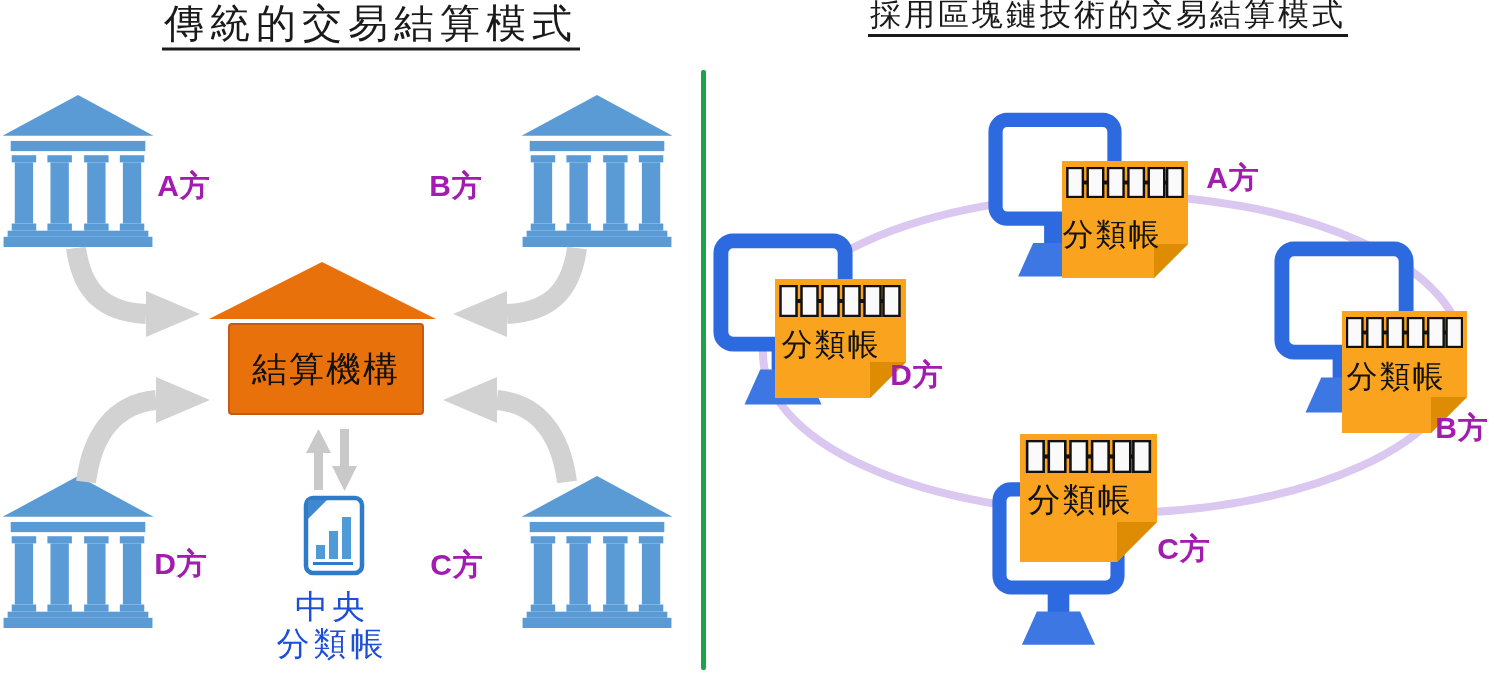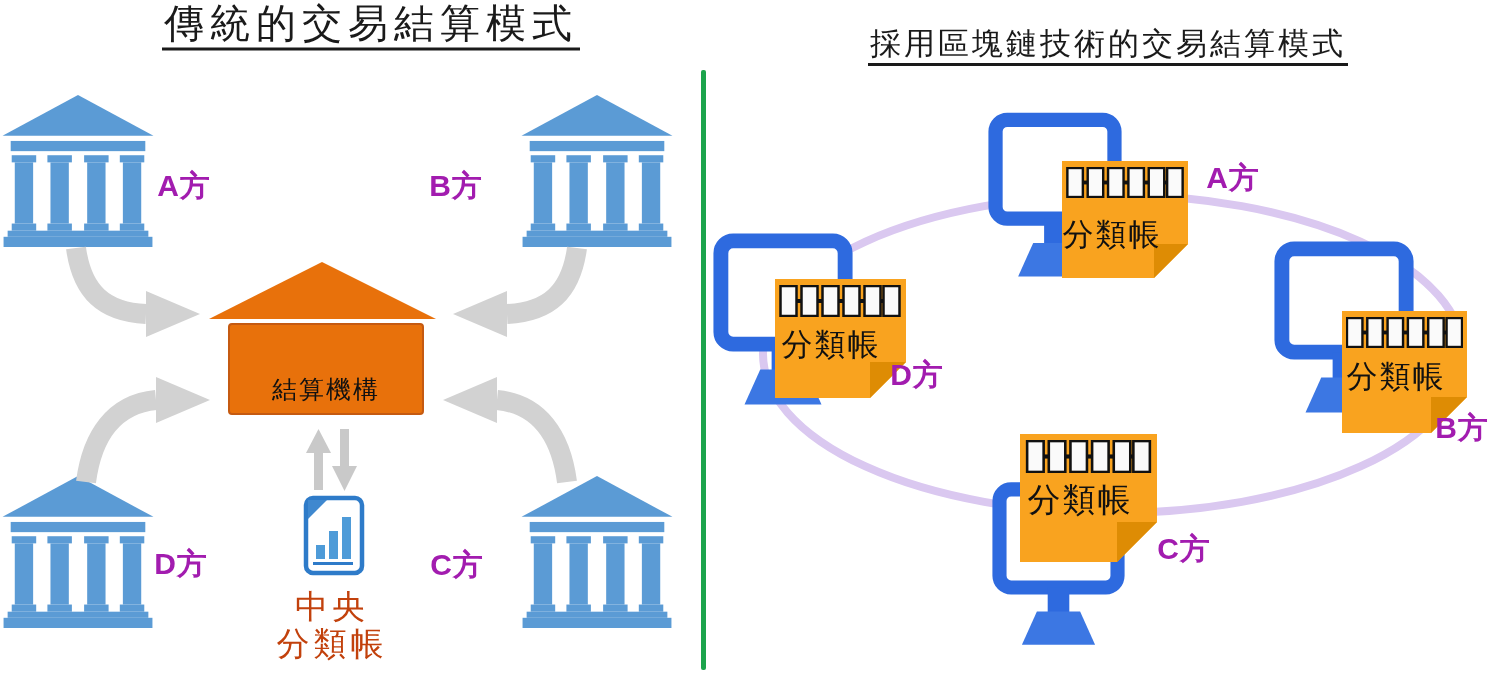--- a/index.html
+++ b/index.html
@@ -3,32 +3,32 @@
 <meta charset="utf-8">
 <style>
   html,body{margin:0;padding:0;background:#ffffff;}
   .stage{
     position:relative;width:1512px;height:684px;background:#ffffff;overflow:hidden;
     font-family:"Liberation Serif", serif;
   }
   .stage svg{position:absolute;left:0;top:0;}
   .lbl{
     position:absolute;transform:translate(-50%,-50%);
-    white-space:nowrap;color:#c2410c;line-height:1;
+    white-space:nowrap;color:#1d4ed8;line-height:1;
   }
   .title{
     font-size:40px;letter-spacing:6px;color:#1a1a1a;
     border-bottom:3px solid #1a1a1a;padding:0 2px 4px 2px;
   }
   .title.right{font-size:31px;letter-spacing:3px;}
   .party{
     font-family:"Liberation Sans", sans-serif;font-weight:700;
     font-size:30px;color:#a21caf;letter-spacing:1px;
   }
-  .hub-label{font-size:25px;color:#111;letter-spacing:2px;margin-top:20px;}
+  .hub-label{font-size:35px;color:#111;letter-spacing:2px;}
   .central-ledger{font-size:33px;letter-spacing:4px;}
   .note-label{font-size:31px;letter-spacing:2px;color:#111;}
   .note-label.big{font-size:33px;}
 </style>
 </head>
 <body>
 
 <div class="stage">
 
   <svg width="1512" height="689" viewBox="0 0 1512 689">
@@ -149,21 +149,21 @@
     </g>
 
     <g>
       <polygon points="1020,434 1157,434 1157,522 1117,562 1020,562" fill="#F9A31F"></polygon>
       <polygon points="1157,522 1117,562 1117,522" fill="#DE8C04"></polygon>
       <use href="#chain" x="1024" y="440" width="129" height="33"></use>
     </g>
   </svg>
 
   <div class="lbl title" style="left:371px;top:27px">傳統的交易結算模式</div>
-  <div class="lbl title right" style="left:1108px;top:47px">採用區塊鏈技術的交易結算模式</div>
+  <div class="lbl title right" style="left:1108px;top:18px">採用區塊鏈技術的交易結算模式</div>
 
   <div class="lbl party" style="left:184px;top:186px">A方</div>
   <div class="lbl party" style="left:456px;top:186px">B方</div>
   <div class="lbl party" style="left:181px;top:564px">D方</div>
   <div class="lbl party" style="left:457px;top:565px">C方</div>
 
   <div class="lbl hub-label" style="left:326px;top:369px">結算機構</div>
 
   <div class="lbl central-ledger" style="left:332px;top:607px">中央</div>
   <div class="lbl central-ledger" style="left:332px;top:644px">分類帳</div>

